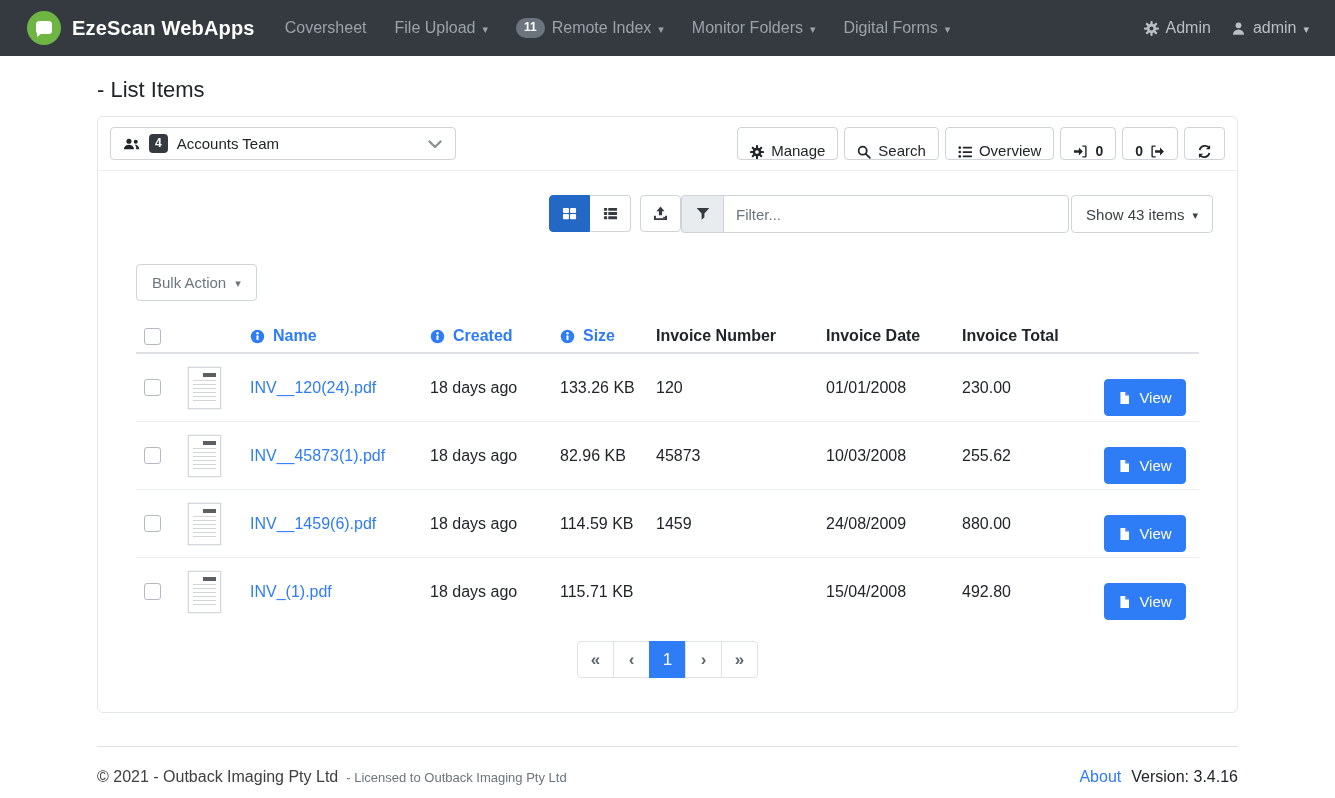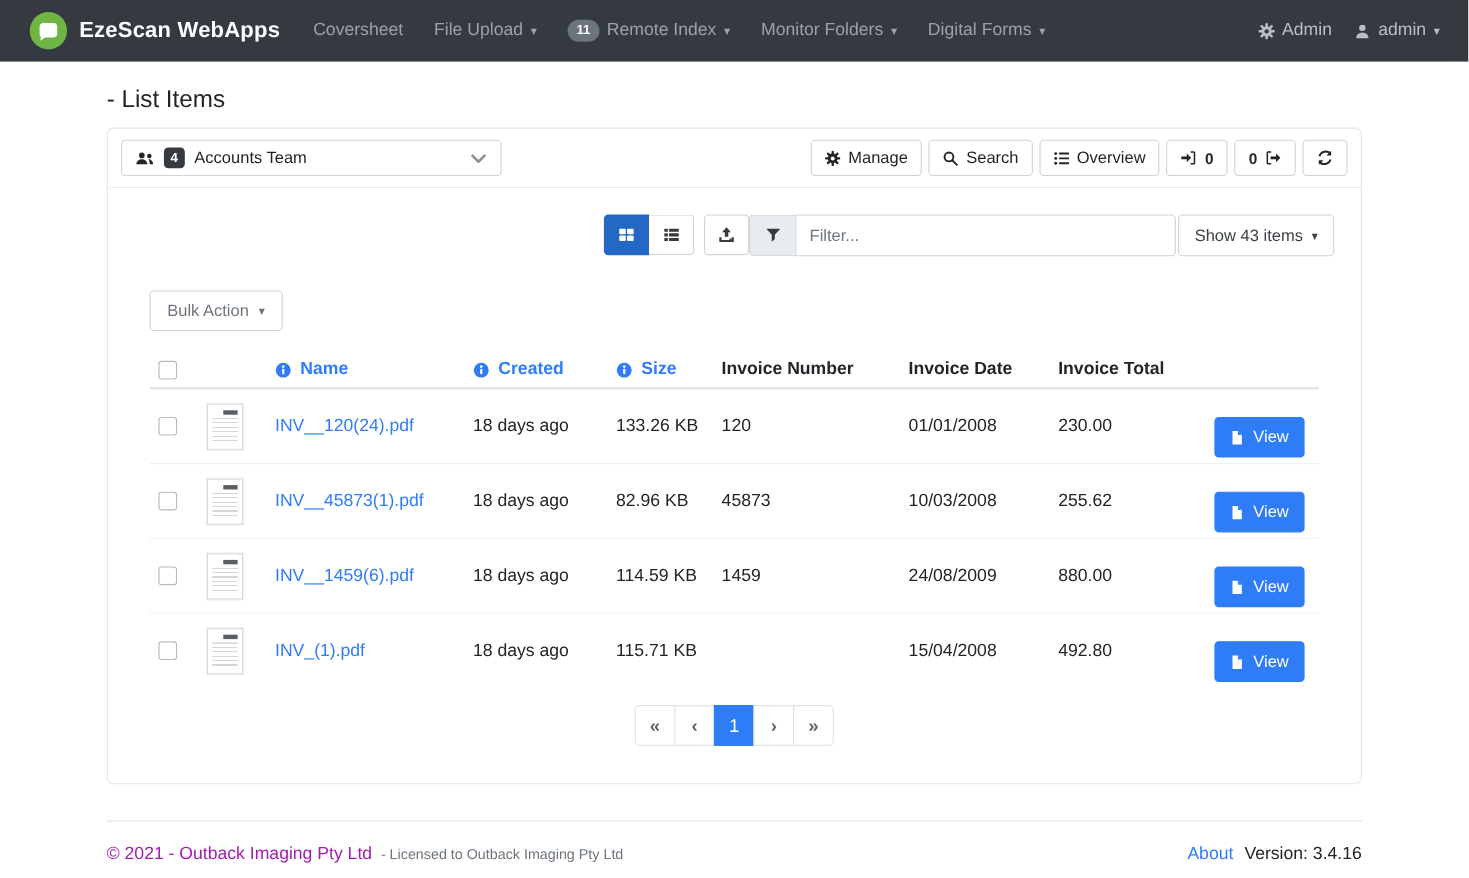--- a/index.html
+++ b/index.html
@@ -53,21 +53,21 @@
   }
   .team-select .label { font-size:15px; color:#212529; flex:1; }
   .badge-dark {
     background:#343a40; color:#fff; font-size:12px; font-weight:700;
     border-radius:4px; padding:2px 6px; line-height:1.3;
   }
   .header-actions { display:flex; gap:6px; }
   .btn {
     height:33px; padding:0 12px; background:#fff;
     border:1px solid #ced4da; border-radius:4px;
-    display:inline-flex; align-items:center; gap:7px;
+    display:inline-flex; align-items:flex-end; gap:7px;
     font-size:15px; color:#212529; cursor:pointer;
     font-family:inherit;
   }
   .btn .cnt { font-weight:700; font-size:14px; }
   .btn .gear-hole { fill:#fff; }
 
   
   .card-body { padding:24px 24px 34px; }
   .controls-row { display:flex; justify-content:flex-end; margin-bottom:31px; }
   .btn-group { display:flex; }
@@ -149,21 +149,21 @@
   .page-item.first { border-radius:4px 0 0 4px; margin-left:0; }
   .page-item.last  { border-radius:0 4px 4px 0; }
   .page-item.active { background:#2e7cf6; border-color:#2e7cf6; color:#fff; font-weight:400; }
 
   
   .footer {
     margin-top:33px; border-top:1px solid #dee2e6; padding-top:21px;
     display:flex; justify-content:space-between; align-items:baseline;
   }
   .footer .left { display:flex; align-items:baseline; gap:8px; }
-  .copyright { font-size:16px; color:#a21caf; }
+  .copyright { font-size:16px; color:#404040; }
   .licensed { font-size:13px; color:#6c757d; }
   .footer .right { display:flex; align-items:center; gap:10px; }
   .about-link { color:#2e7cf6; font-size:16px; }
   .version { font-size:16px; color:#212529; }
 </style>
 </head>
 <body>
 
 <nav class="navbar">
   <div class="nav-left">

